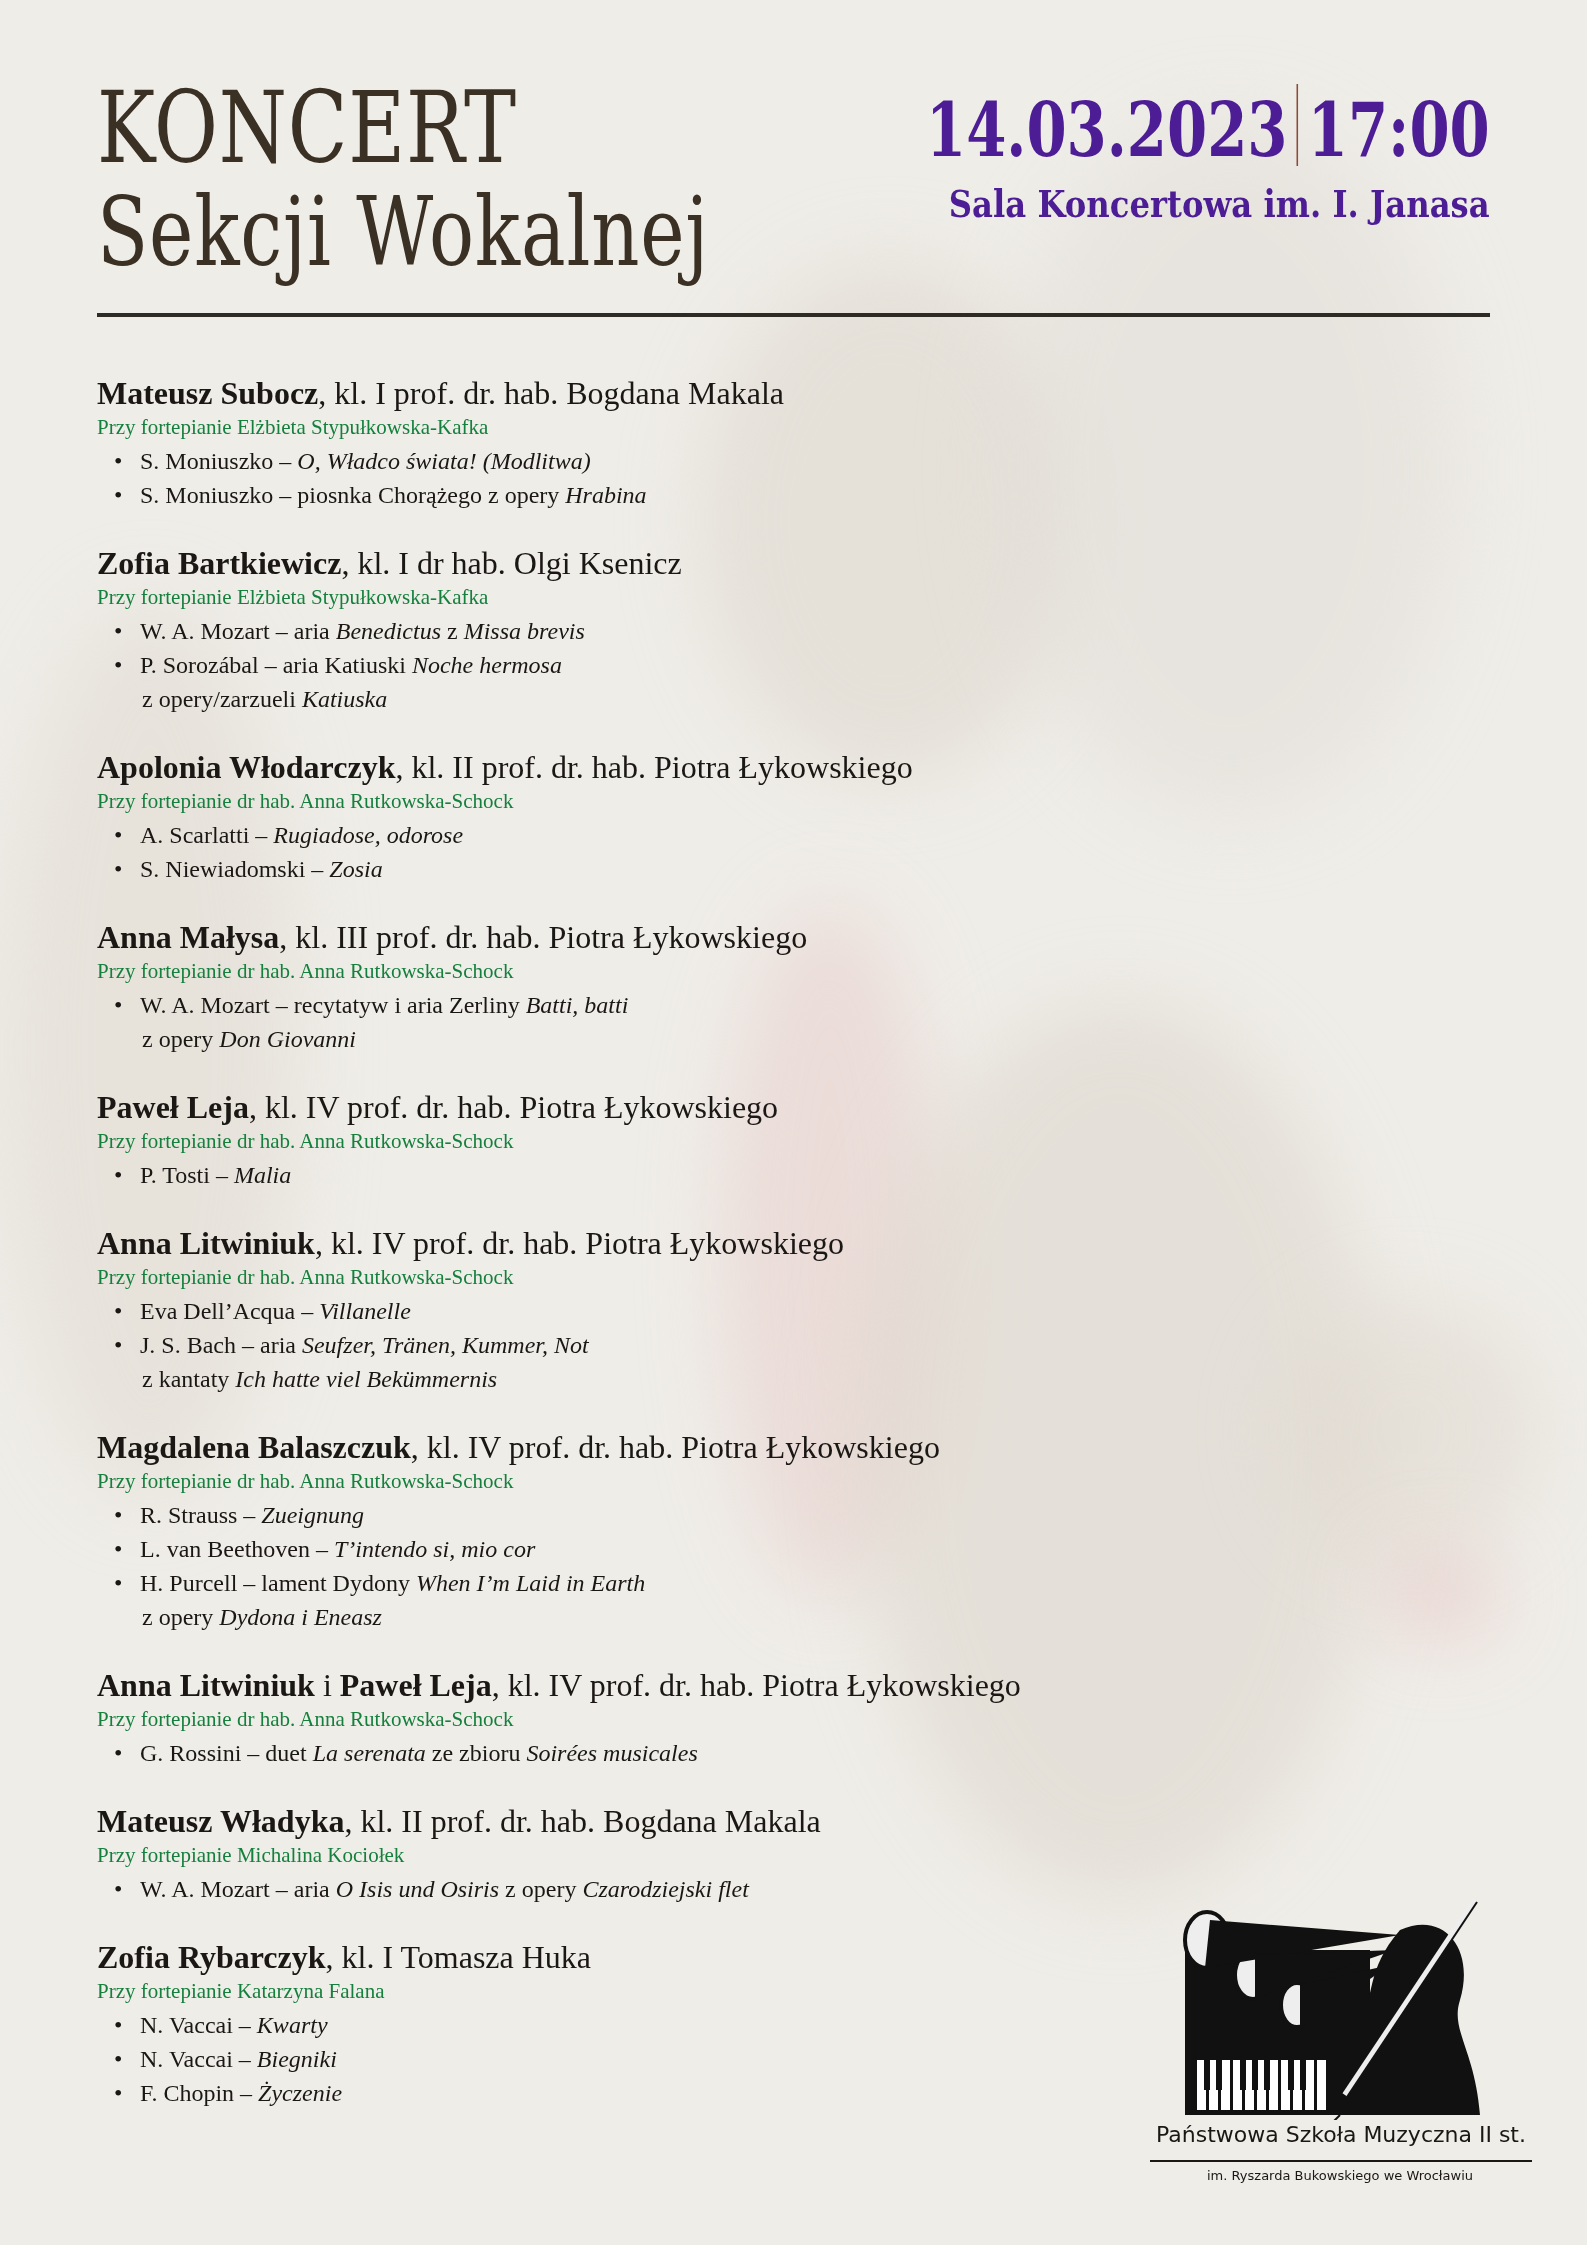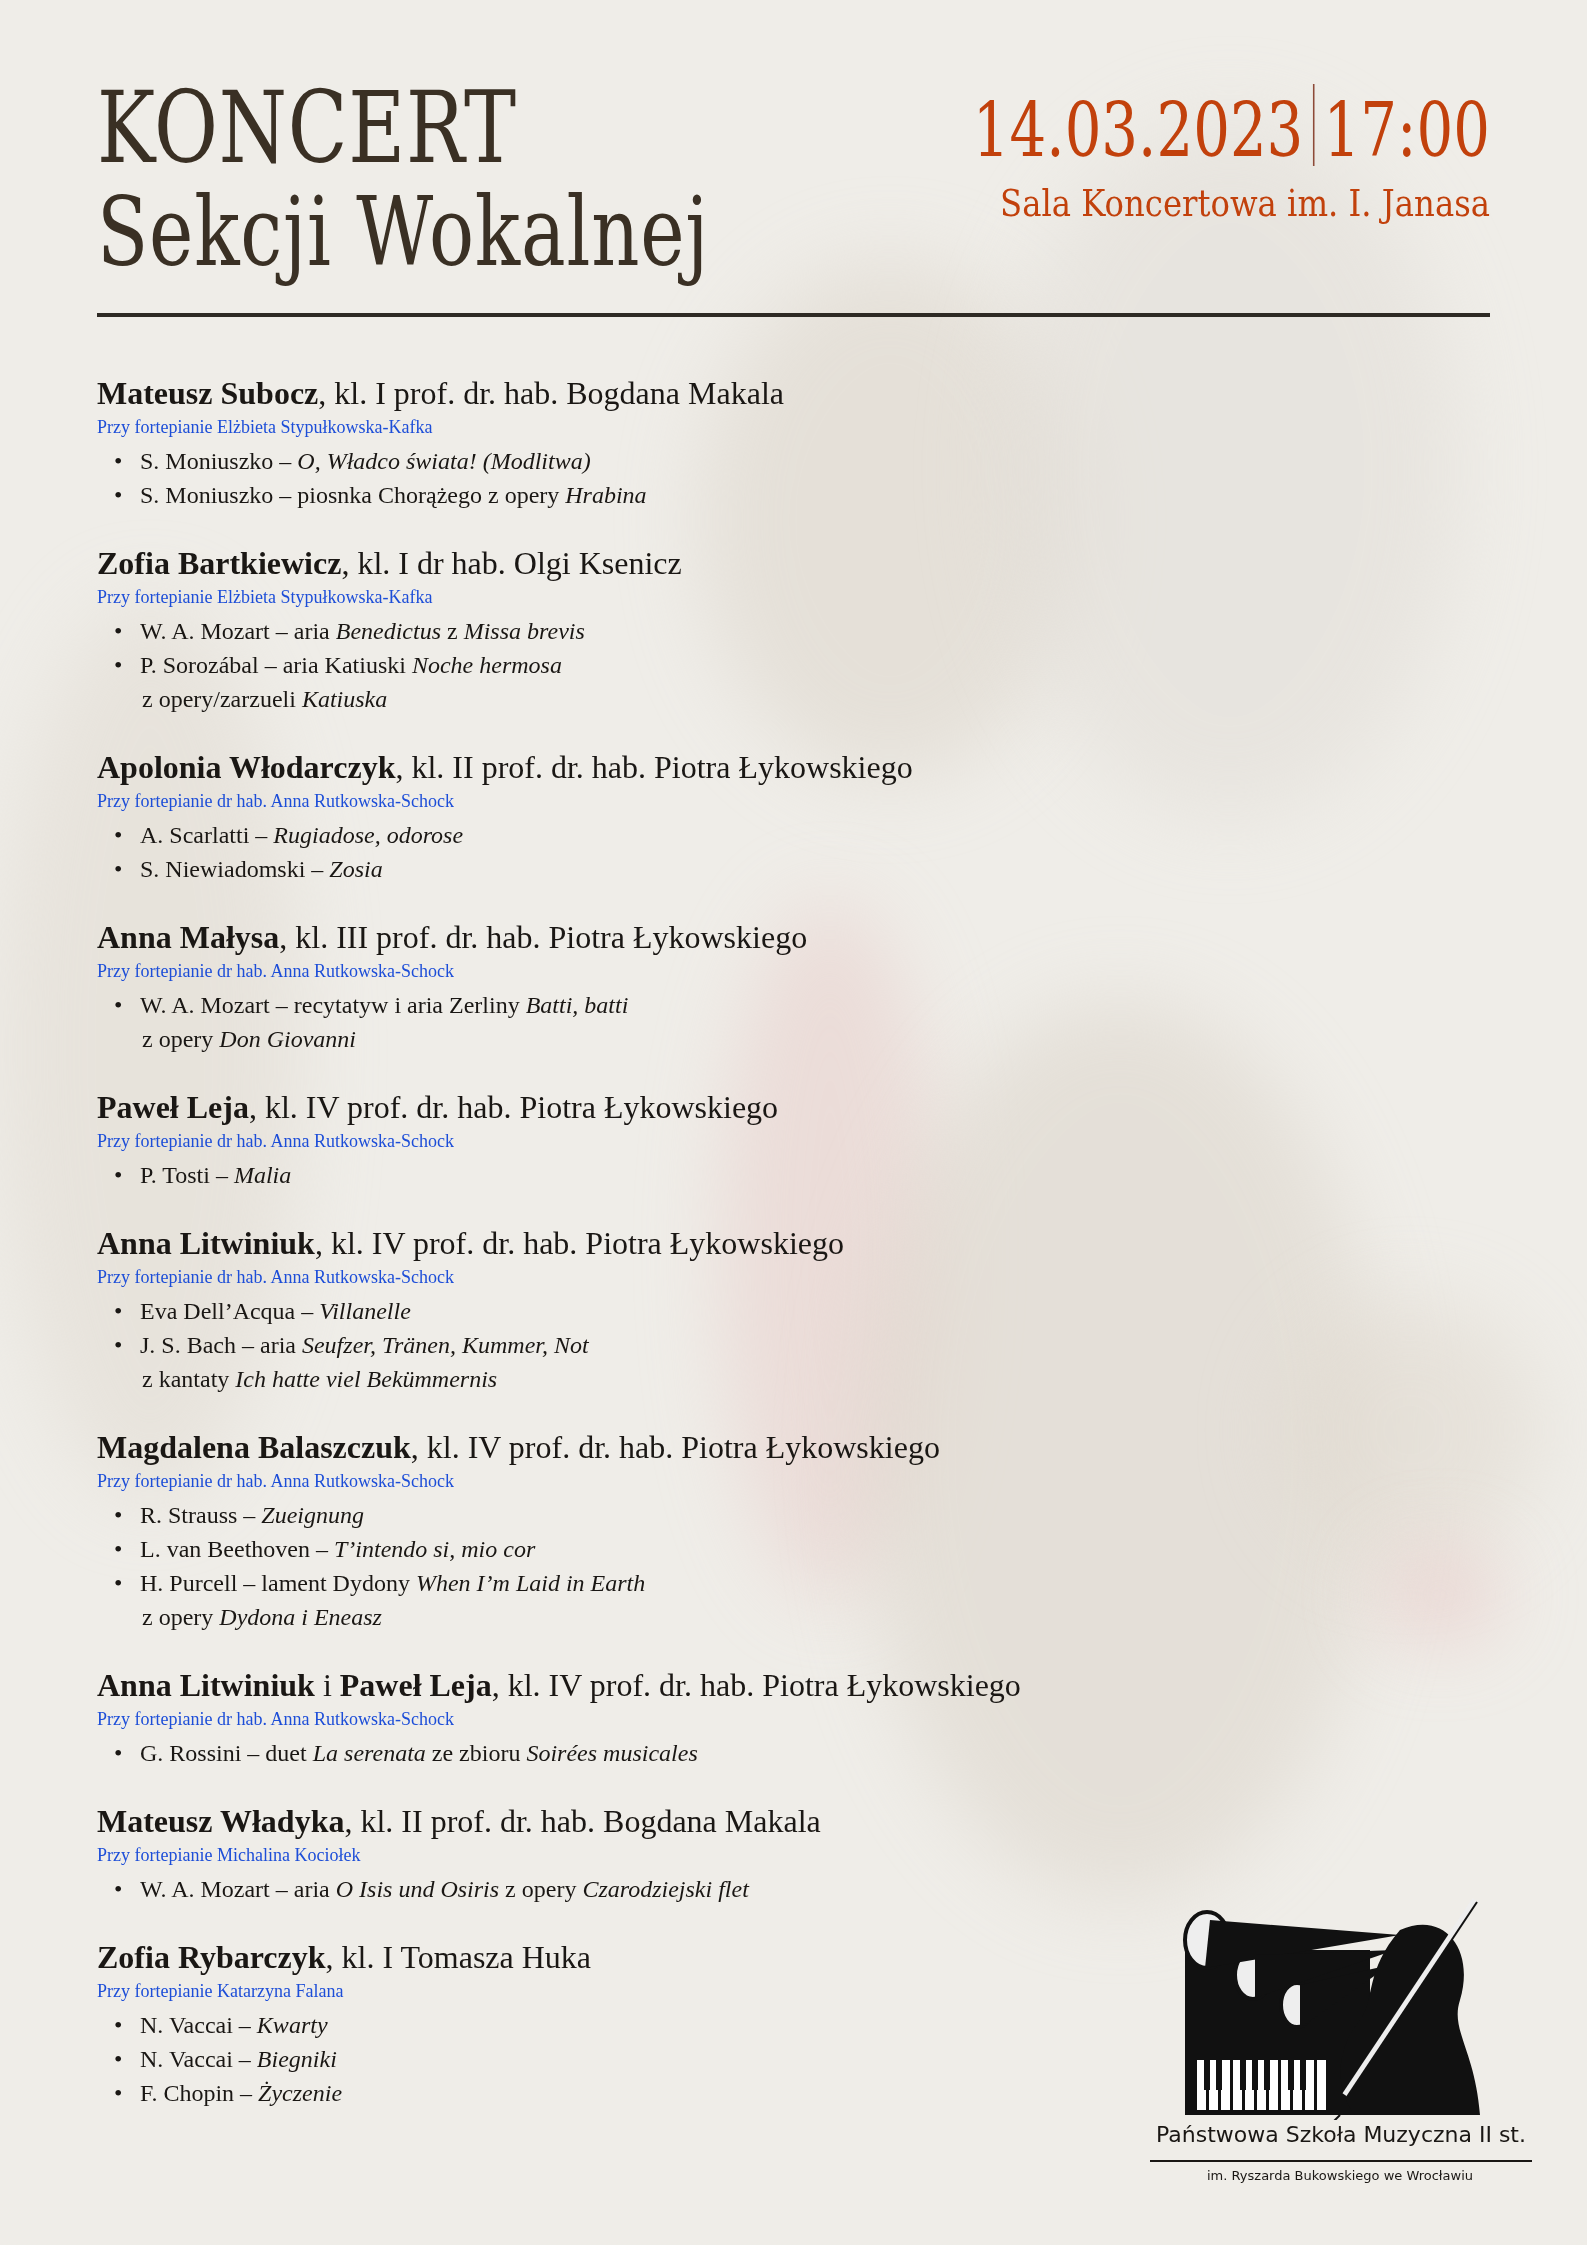--- a/index.html
+++ b/index.html
@@ -23,38 +23,38 @@
   .title-block { position: absolute; left: 97px; top: 78px; }
   .title-line1, .title-line2 {
     font-family: "DejaVu Serif", serif; font-weight: 300;
     color: #3a3024; letter-spacing: 1px;
     transform: scaleX(0.78); transform-origin: left;
     line-height: 1;
   }
   .title-line1 { font-size: 100px; }
   .title-line2 { font-size: 96px; margin-top: 6px; }
 
-  .date-block { position: absolute; right: 97px; top: 84px; text-align: right; color: #c2410c; }
+  .date-block { position: absolute; right: 97px; top: 84px; text-align: right; color: #4c1d95; font-weight: bold; }
   .date-line {
     font-family: "DejaVu Serif", serif; font-size: 74px; line-height: 1;
     transform: scaleX(0.78); transform-origin: right; white-space: nowrap;
   }
   .date-sep { display: inline-block; width: 2px; height: 82px; background: #8d4a38; vertical-align: -10px; margin: 0 12px; }
   .venue {
     font-family: "DejaVu Serif", serif; font-size: 38px; margin-top: 14px;
     transform: scaleX(0.85); transform-origin: right; white-space: nowrap;
   }
 
   .rule { position: absolute; left: 97px; top: 313px; width: 1393px; height: 4px; background: #2e2a24; }
 
   .program { position: absolute; left: 97px; top: 376px; width: 1000px; }
   .entry { margin-bottom: 34px; }
   .entry .perf { font-size: 32px; line-height: 34px; }
   .entry .perf b { font-weight: bold; }
-  .entry .piano { font-size: 18px; line-height: 34px; color: #1d4ed8; }
+  .entry .piano { font-size: 21px; line-height: 34px; color: #15803d; }
   .entry ul { margin: 0; padding: 0 0 0 43px; list-style: none; }
   .entry li { font-size: 24px; line-height: 34px; position: relative; }
   .entry li::before { content: "•"; position: absolute; left: -26px; }
   .entry li .cont { display: block; padding-left: 2px; }
   i { font-style: italic; text-align: center; }
 
   .logo { position: absolute; left: 1150px; top: 1890px; width: 380px; }
   .logo svg { display: block; margin-left: 25px; }
   .logo .name {
     font-family: "DejaVu Sans", sans-serif; font-size: 22px; color: #1a1714;

